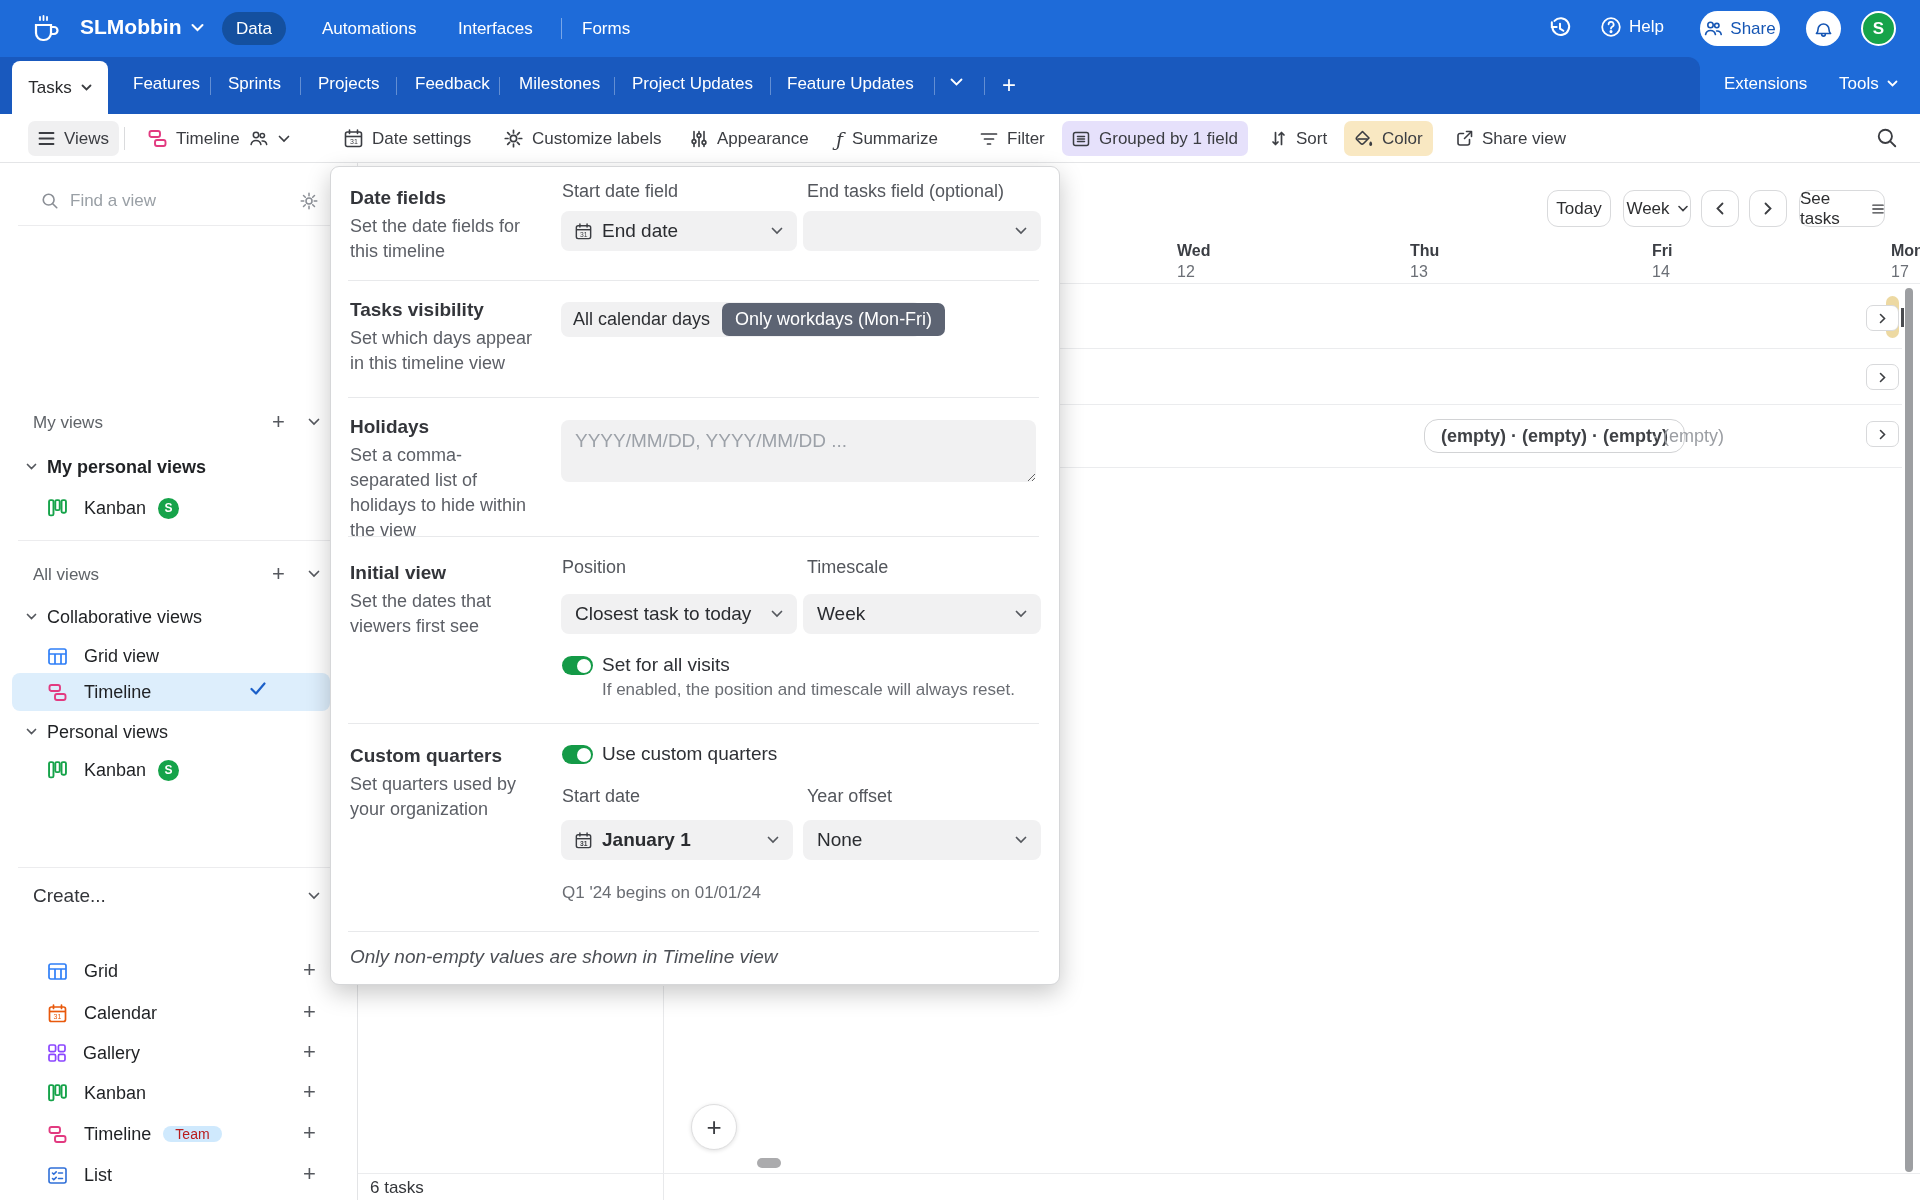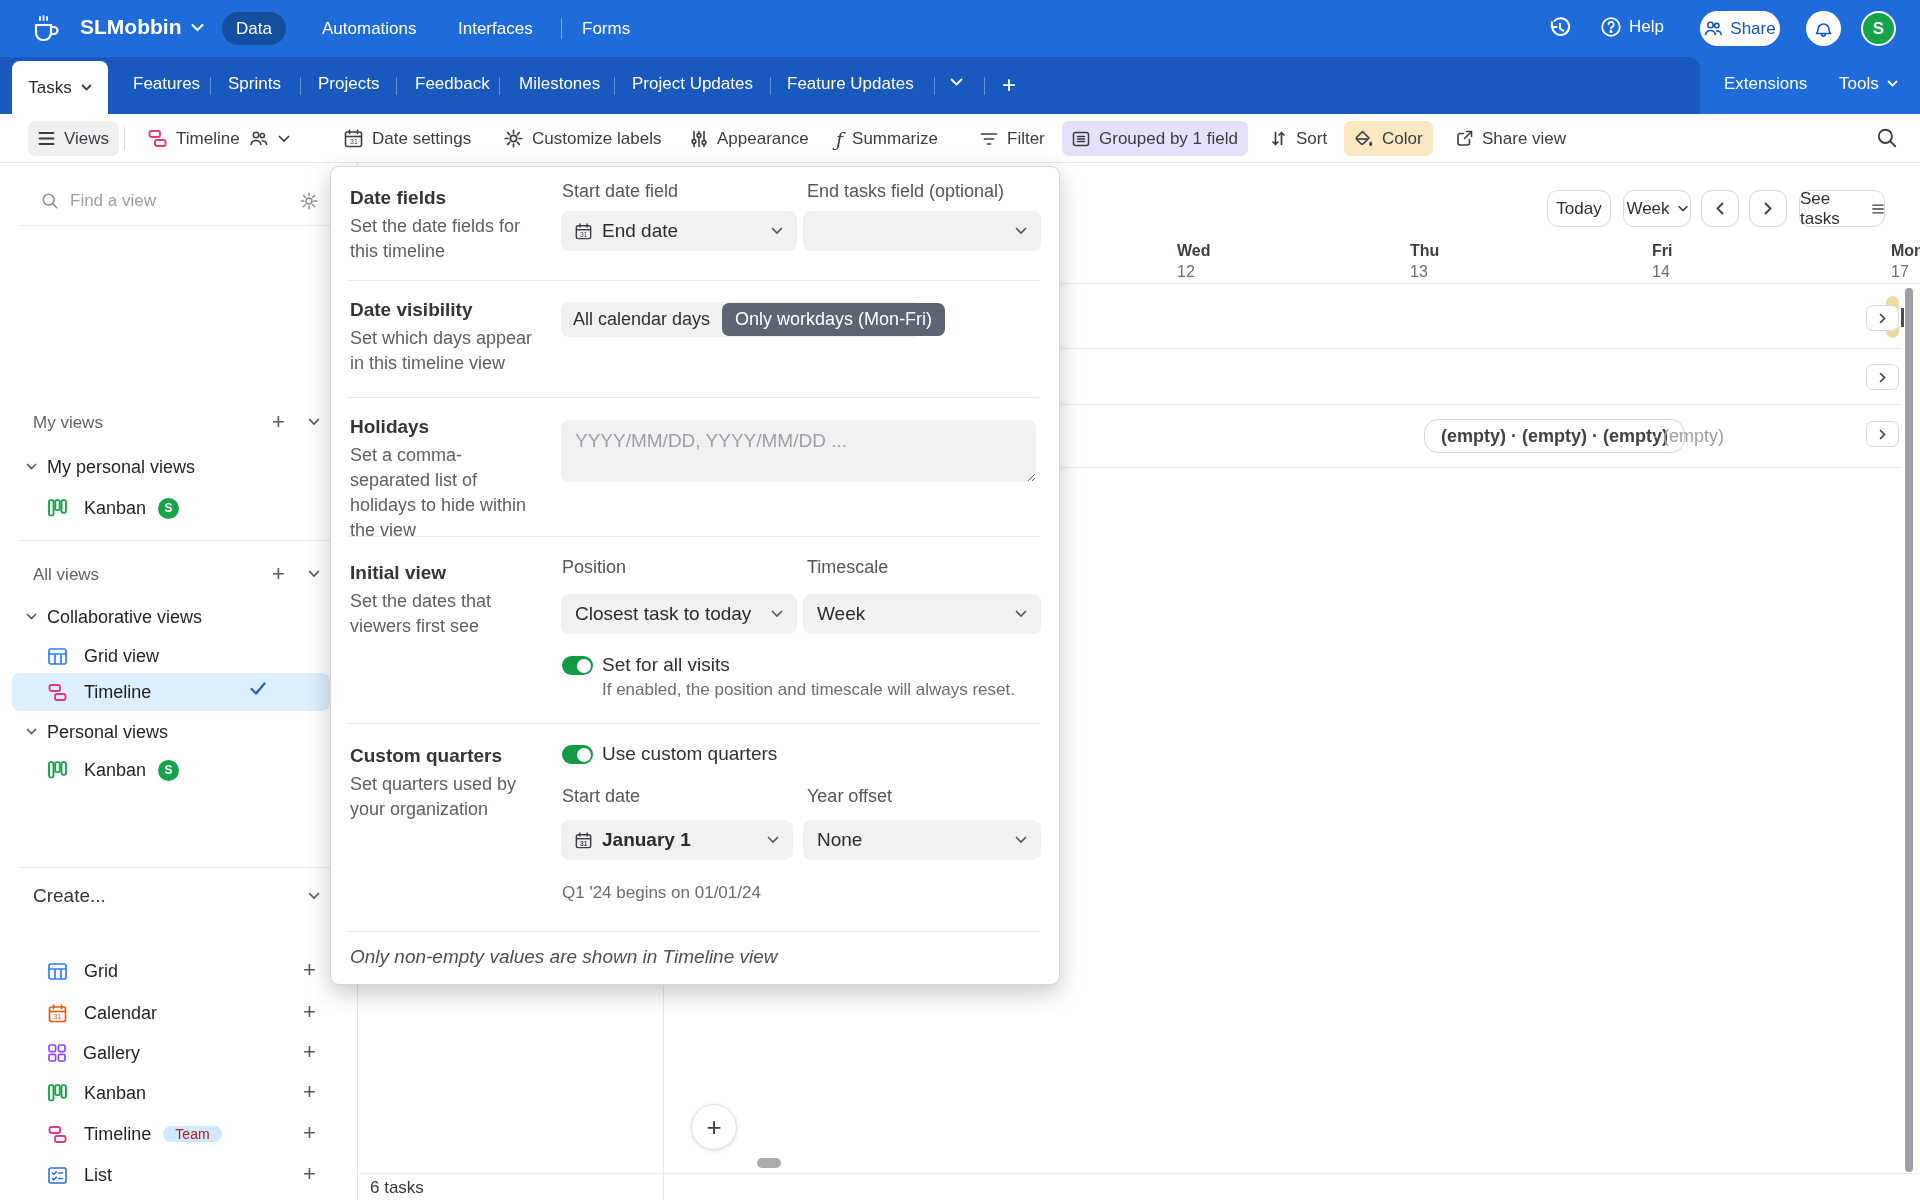--- a/index.html
+++ b/index.html
@@ -373,21 +373,21 @@
     <div class="srow shead" style="top:241px;">
       <span style="margin-left:33px;">My views</span>
       <span class="plusbtn" style="left:272px;">+</span>
       <span style="position:absolute; left:308px; top:14px;">
         <svg width="12" height="8" viewBox="0 0 12 8" fill="none" stroke="#55585e" stroke-width="1.7" stroke-linecap="round">
             <path d="M1.5 1.5l4.5 4.5 4.5-4.5"></path>
           </svg>
       </span>
     </div>
 
-    <div class="srow" style="top:285px; font-weight:400;">
+    <div class="srow" style="top:285px; font-weight:700;">
       <span style="margin-left:26px;">
         <svg width="11" height="8" viewBox="0 0 11 8" fill="none" stroke="#55585e" stroke-width="1.7" stroke-linecap="round">
             <path d="M1.5 1.5l4 4 4-4"></path>
           </svg>
       </span>
       <span style="margin-left:10px;">My personal views</span>
     </div>
 
     <div class="srow" style="top:326px;">
       <span style="margin-left:48px;">
@@ -585,21 +585,21 @@
     <div class="pdd" style="left:472px; top:44px; width:238px;">
       <span class="ddchev">
         <svg width="12" height="8" viewBox="0 0 12 8" fill="none" stroke="#55585e" stroke-width="1.7" stroke-linecap="round">
             <path d="M1.5 1.5l4.5 4.5 4.5-4.5"></path>
           </svg>
       </span>
     </div>
     <div class="pdivider" style="top:113px;"></div>
 
     <div class="plabelcol" style="top:130px;">
-      <div class="ptitle">Date visibility</div>
+      <div class="ptitle">Tasks visibility</div>
       <div class="pdesc">Set which days appear in this timeline view</div>
     </div>
     <div class="seg" style="top:135px;">
       <span class="s1">All calendar days</span>
       <span class="s2">Only workdays (Mon-Fri)</span>
     </div>
     <div class="pdivider" style="top:230px;"></div>
 
     <div class="plabelcol" style="top:247px;">
       <div class="ptitle">Holidays</div>

